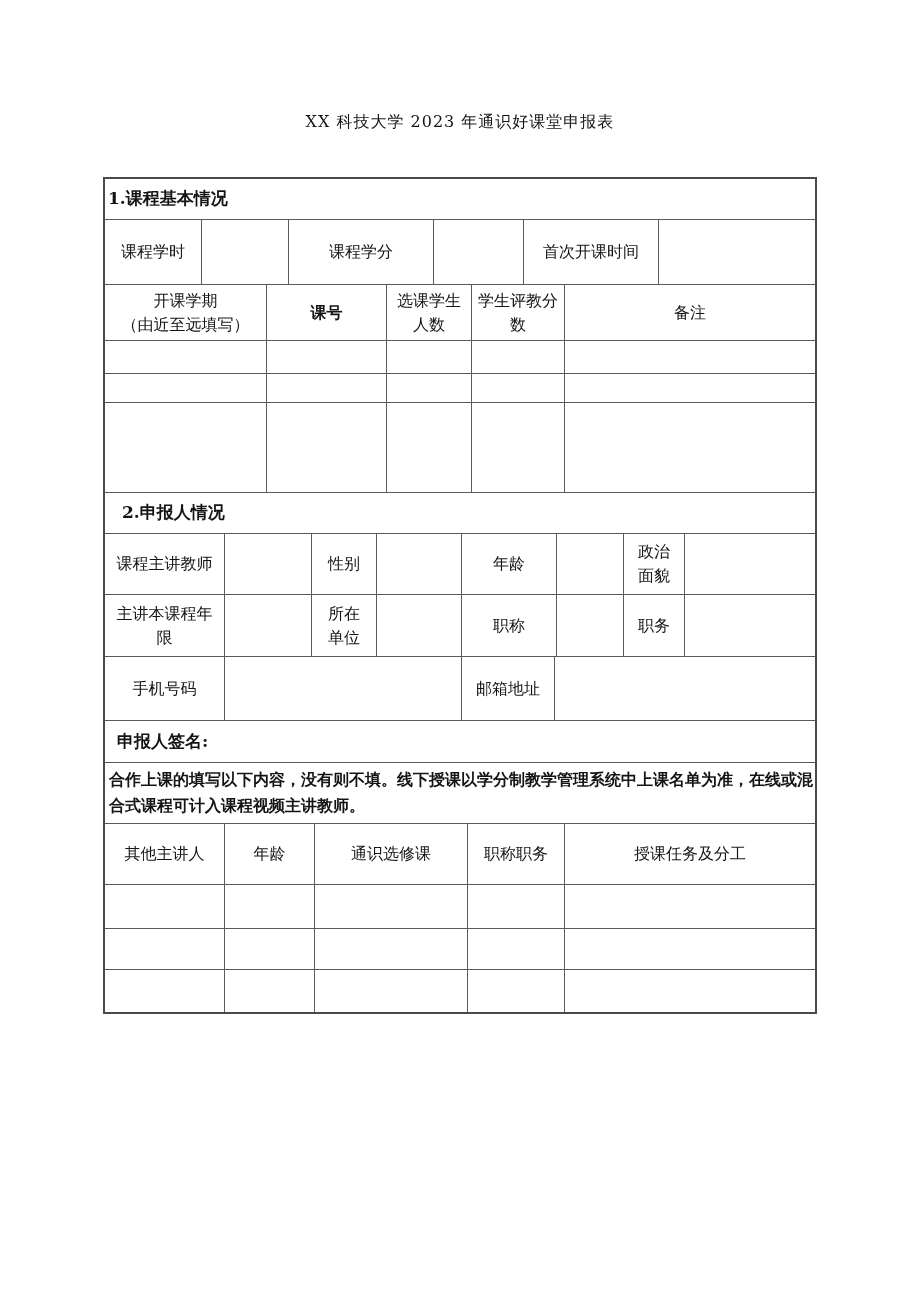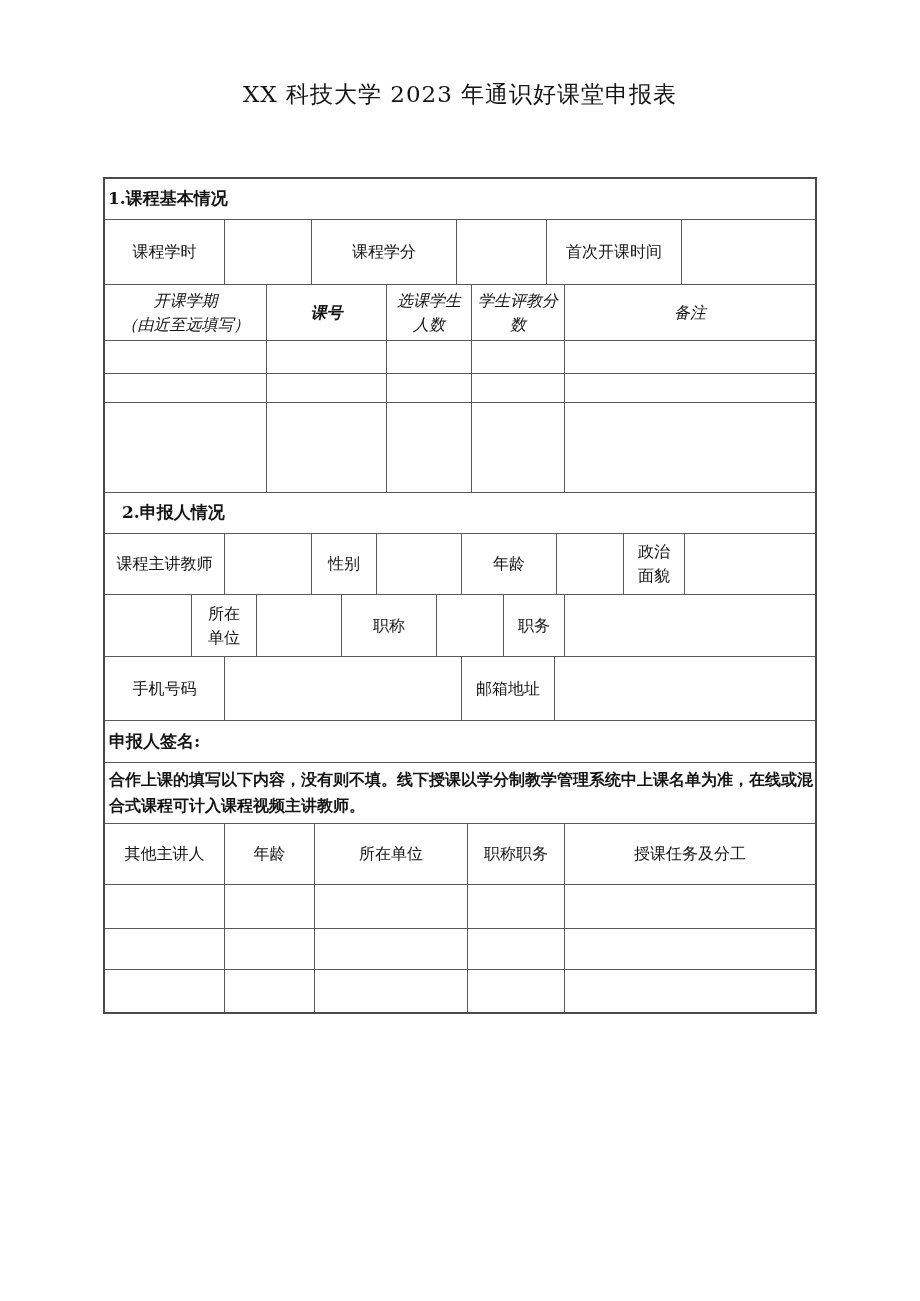--- a/index.html
+++ b/index.html
@@ -7,23 +7,23 @@
   .page {
     position:relative;
     width:920px; height:1301px;
     background:#ffffff;
     font-family:"DejaVu Serif","Liberation Serif",serif;
     color:#141414;
     margin:0 auto;
     overflow:hidden;
   }
   .doc-title {
-    padding-top:79px;
+    padding-top:112px;
     text-align:center;
-    font-size:23px;
+    font-size:16px;
     letter-spacing:1px;
     font-weight:normal;
   }
   .tbl {
     position:absolute;
     left:103px; top:177px;
     width:714px;
     border:2px solid #4a4a4a;
     font-size:16px;
     line-height:1.5;
@@ -37,40 +37,40 @@
     flex-shrink:0;
     overflow:hidden;
   }
   .trow > .cell:last-child, .subrow > .cell:last-child { border-right:none; }
   .grow { flex:1 1 auto; }
   .left { justify-content:flex-start; text-align:left; padding-left:6px; padding-right:6px; }
   .bold { font-weight:bold; }
   .pre  { white-space:pre-line; }
   .sechead { font-size:17px; font-weight:bold; }
   .subcol { display:flex; flex-direction:column; flex:1 1 auto; }
-  .subrow { display:flex; border-bottom:1px solid #5a5a5a; flex-shrink:0;font-style:italic; }
+  .subrow { display:flex; border-bottom:1px solid #5a5a5a; flex-shrink:0; }
   .subcol > .subrow:last-child { border-bottom:none; flex:1 1 auto; }
   .note { align-items:flex-start; padding-top:4px; line-height:1.6; }
 </style>
 </head>
 <body>
 
 <div class="page">
 
   <div class="doc-title">XX 科技大学 2023 年通识好课堂申报表</div>
 
   <div class="tbl">
 
     <div class="trow" style="height:41px">
       <div class="cell grow left sechead" style="padding-left:3px">1.课程基本情况</div>
     </div>
 
 
     <div class="trow" style="height:65px">
-      <div class="cell" style="width:120px">课程学时</div>
+      <div class="cell" style="width:97px">课程学时</div>
       <div class="cell" style="width:87px"></div>
       <div class="cell" style="width:145px">课程学分</div>
       <div class="cell" style="width:90px"></div>
       <div class="cell" style="width:135px">首次开课时间</div>
       <div class="cell grow"></div>
     </div>
 
 
     <div class="trow" style="height:208px">
       <div class="subcol">
@@ -118,49 +118,51 @@
       <div class="cell" style="width:65px">性别</div>
       <div class="cell" style="width:85px"></div>
       <div class="cell" style="width:95px">年龄</div>
       <div class="cell" style="width:67px"></div>
       <div class="cell pre" style="width:61px">政治
 面貌</div>
       <div class="cell grow"></div>
     </div>
 
     <div class="trow" style="height:62px">
+      <div class="cell pre" style="width:120px">主讲本课程年
+限</div>
       <div class="cell" style="width:87px"></div>
       <div class="cell pre" style="width:65px">所在
 单位</div>
       <div class="cell" style="width:85px"></div>
       <div class="cell" style="width:95px">职称</div>
       <div class="cell" style="width:67px"></div>
       <div class="cell" style="width:61px">职务</div>
       <div class="cell grow"></div>
     </div>
 
     <div class="trow" style="height:64px">
       <div class="cell" style="width:120px">手机号码</div>
       <div class="cell" style="width:237px"></div>
       <div class="cell" style="width:93px">邮箱地址</div>
       <div class="cell grow"></div>
     </div>
 
     <div class="trow" style="height:42px">
-      <div class="cell grow left sechead" style="padding-left:4px">申报人签名:</div>
+      <div class="cell grow left sechead" style="padding-left:12px">申报人签名:</div>
     </div>
 
     <div class="trow" style="height:61px">
       <div class="cell grow left bold note" style="padding-left:4px;padding-right:2px">合作上课的填写以下内容，没有则不填。线下授课以学分制教学管理系统中上课名单为准，在线或混合式课程可计入课程视频主讲教师。</div>
     </div>
 
     <div class="trow" style="height:61px">
       <div class="cell" style="width:120px">其他主讲人</div>
       <div class="cell" style="width:90px">年龄</div>
-      <div class="cell" style="width:153px">所在单位</div>
+      <div class="cell" style="width:153px">通识选修课</div>
       <div class="cell" style="width:97px">职称职务</div>
       <div class="cell grow">授课任务及分工</div>
     </div>
 
     <div class="trow" style="height:44px">
       <div class="cell" style="width:120px"></div>
       <div class="cell" style="width:90px"></div>
       <div class="cell" style="width:153px"></div>
       <div class="cell" style="width:97px"></div>
       <div class="cell grow"></div>

